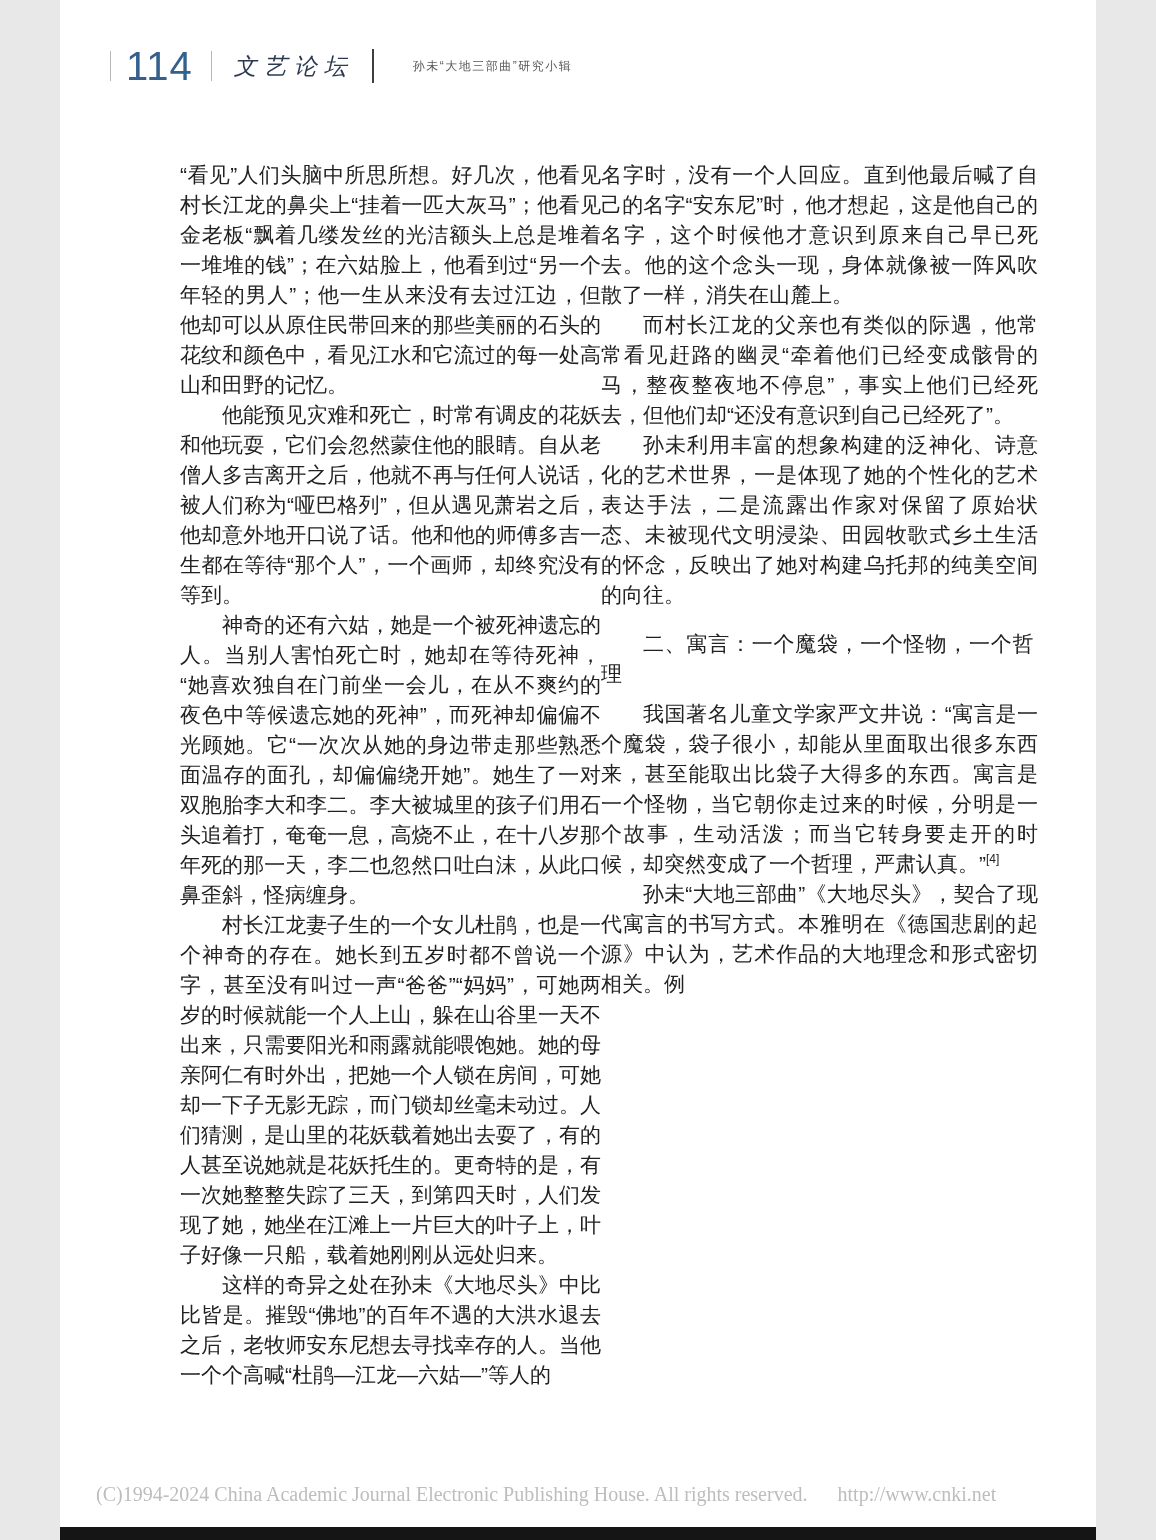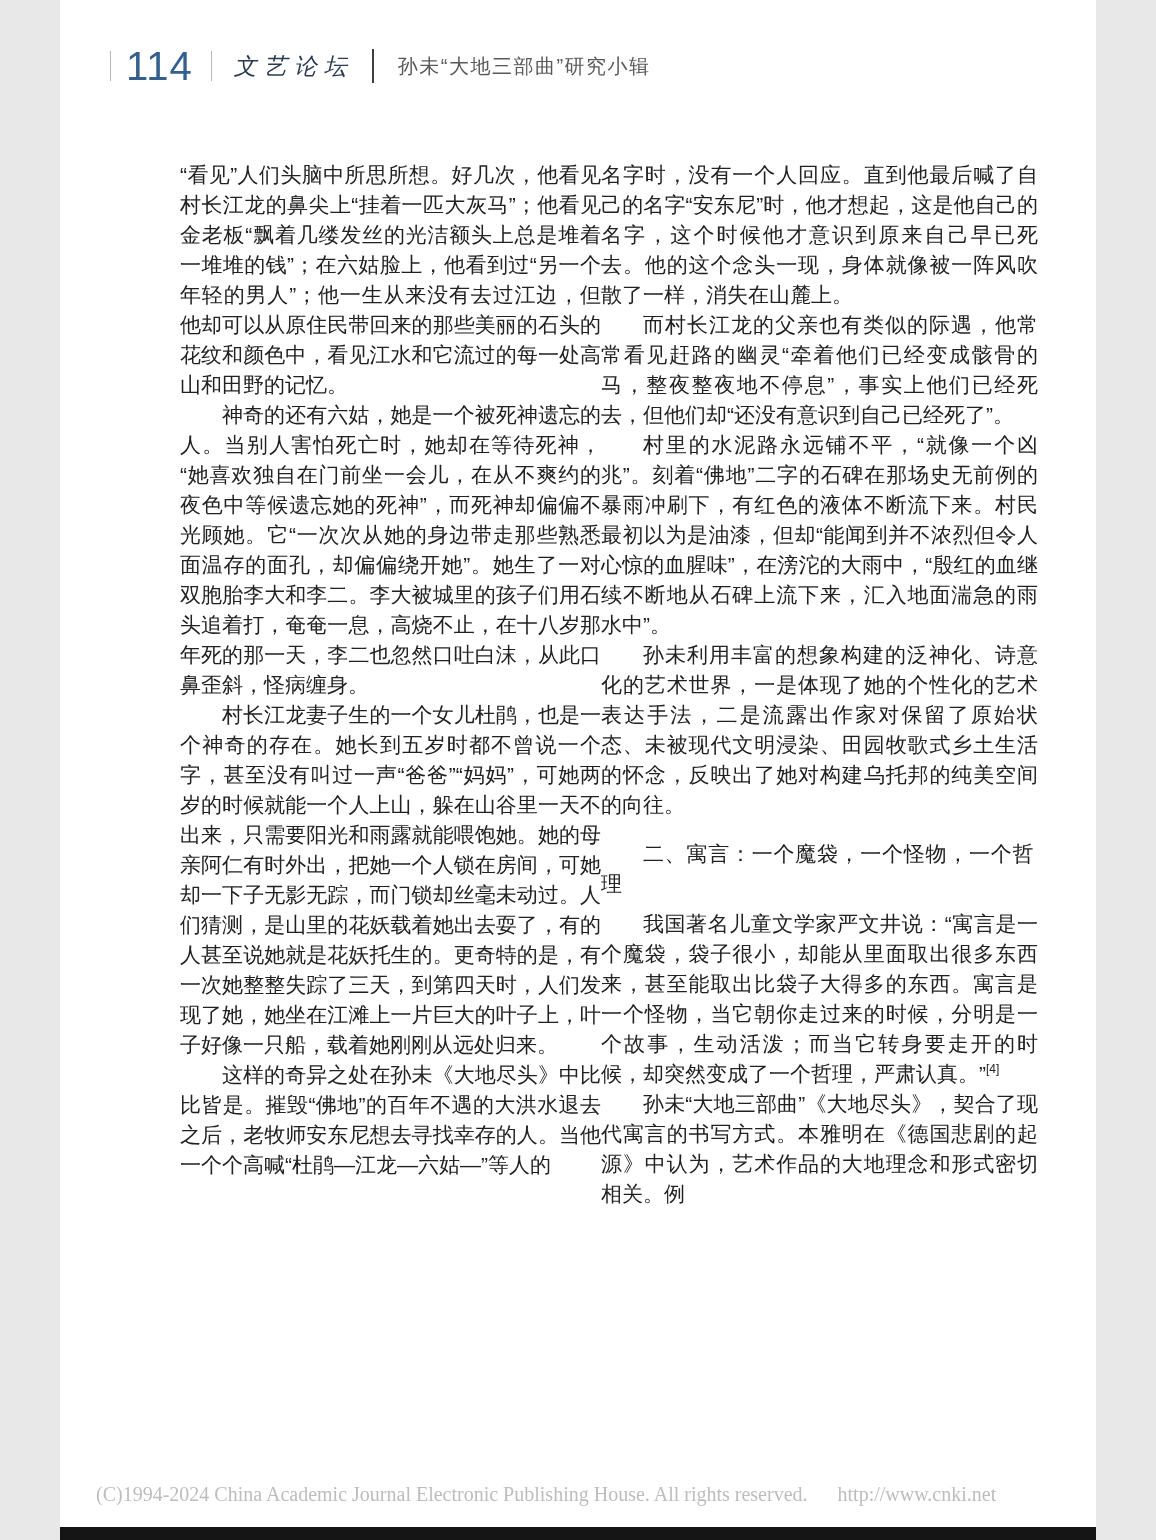--- a/index.html
+++ b/index.html
@@ -25,22 +25,22 @@
     margin:0 18px 0 15px; letter-spacing:1px;
   }
   .logo {
     font-family:"DejaVu Serif","Liberation Serif",serif;
     font-style:italic; font-weight:400;
     font-size:23px; letter-spacing:7px;
     color:var(--logo,#2b3a52);
     margin:0 18px 0 22px; white-space:nowrap;
   }
   .col-title {
-    font-size:20px; color:var(--column-title,#595959);
-    letter-spacing:1.5px; margin-left:24px; white-space:nowrap;
+    font-size:12px; color:var(--column-title,#595959);
+    letter-spacing:1.5px; margin-left:39px; white-space:nowrap;
   }
 
   
   .content {
     position:absolute; top:160px; left:120px;
     display:grid; grid-template-columns:421px 437px; 
     color:var(--body-text,#212121);
   }
   .col p {
     margin:0;
@@ -79,28 +79,28 @@
     <span class="page-num">114</span>
     <span class="vrule"></span>
     <span class="logo">文艺论坛</span>
     <span class="vrule dark"></span>
     <span class="col-title">孙未“大地三部曲”研究小辑</span>
   </div>
 
   <div class="content">
     <section class="col" id="col-left">
         <p class=" no-indent">“看见”人们头脑中所思所想。好几次，他看见村长江龙的鼻尖上“挂着一匹大灰马”；他看见金老板“飘着几缕发丝的光洁额头上总是堆着一堆堆的钱”；在六姑脸上，他看到过“另一个年轻的男人”；他一生从来没有去过江边，但他却可以从原住民带回来的那些美丽的石头的花纹和颜色中，看见江水和它流过的每一处高山和田野的记忆。</p>
+        <p class="">他能预见灾难和死亡，时常有调皮的花妖和他玩耍，它们会忽然蒙住他的眼睛。自从老僧人多吉离开之后，他就不再与任何人说话，被人们称为“哑巴格列”，但从遇见萧岩之后，他却意外地开口说了话。他和他的师傅多吉一生都在等待“那个人”，一个画师，却终究没有等到。</p>
         <p class="">神奇的还有六姑，她是一个被死神遗忘的人。当别人害怕死亡时，她却在等待死神，“她喜欢独自在门前坐一会儿，在从不爽约的夜色中等候遗忘她的死神”，而死神却偏偏不光顾她。它“一次次从她的身边带走那些熟悉面温存的面孔，却偏偏绕开她”。她生了一对双胞胎李大和李二。李大被城里的孩子们用石头追着打，奄奄一息，高烧不止，在十八岁那年死的那一天，李二也忽然口吐白沫，从此口鼻歪斜，怪病缠身。</p>
         <p class="">村长江龙妻子生的一个女儿杜鹃，也是一个神奇的存在。她长到五岁时都不曾说一个字，甚至没有叫过一声“爸爸”“妈妈”，可她两岁的时候就能一个人上山，躲在山谷里一天不出来，只需要阳光和雨露就能喂饱她。她的母亲阿仁有时外出，把她一个人锁在房间，可她却一下子无影无踪，而门锁却丝毫未动过。人们猜测，是山里的花妖载着她出去耍了，有的人甚至说她就是花妖托生的。更奇特的是，有一次她整整失踪了三天，到第四天时，人们发现了她，她坐在江滩上一片巨大的叶子上，叶子好像一只船，载着她刚刚从远处归来。</p>
         <p class="">这样的奇异之处在孙未《大地尽头》中比比皆是。摧毁“佛地”的百年不遇的大洪水退去之后，老牧师安东尼想去寻找幸存的人。当他一个个高喊“杜鹃—江龙—六姑—”等人的</p>
       </section>
     <section class="col" id="col-right">
         <p class=" no-indent">名字时，没有一个人回应。直到他最后喊了自己的名字“安东尼”时，他才想起，这是他自己的名字，这个时候他才意识到原来自己早已死去。他的这个念头一现，身体就像被一阵风吹散了一样，消失在山麓上。</p>
         <p class="">而村长江龙的父亲也有类似的际遇，他常常看见赶路的幽灵“牵着他们已经变成骸骨的马，整夜整夜地不停息”，事实上他们已经死去，但他们却“还没有意识到自己已经死了”。</p>
-        <p class="">村里的水泥路永远铺不平，“就像一个凶兆”。刻着“佛地”二字的石碑在那场史无前例的暴雨冲刷下，有红色的液体不断流下来。村民最初以为是油漆，但却“能闻到并不浓烈但令人心惊的血腥味”，在滂沱的大雨中，“殷红的血继续不断地从石碑上流下来，汇入地面湍急的雨水中”。</p>
         <p class="">孙未利用丰富的想象构建的泛神化、诗意化的艺术世界，一是体现了她的个性化的艺术表达手法，二是流露出作家对保留了原始状态、未被现代文明浸染、田园牧歌式乡土生活的怀念，反映出了她对构建乌托邦的纯美空间的向往。</p>
         <p class="heading">二、寓言：一个魔袋，一个怪物，一个哲理</p>
         <p class="">我国著名儿童文学家严文井说：“寓言是一个魔袋，袋子很小，却能从里面取出很多东西来，甚至能取出比袋子大得多的东西。寓言是一个怪物，当它朝你走过来的时候，分明是一个故事，生动活泼；而当它转身要走开的时候，却突然变成了一个哲理，严肃认真。”<sup>[4]</sup></p>
         <p class="">孙未“大地三部曲”《大地尽头》，契合了现代寓言的书写方式。本雅明在《德国悲剧的起源》中认为，艺术作品的大地理念和形式密切相关。例</p>
       </section>
   </div>
 
   <div class="ftr">
     <span>(C)1994-2024 China Academic Journal Electronic Publishing House. All rights reserved.</span><span class="url">http://www.cnki.net</span>
   </div>

